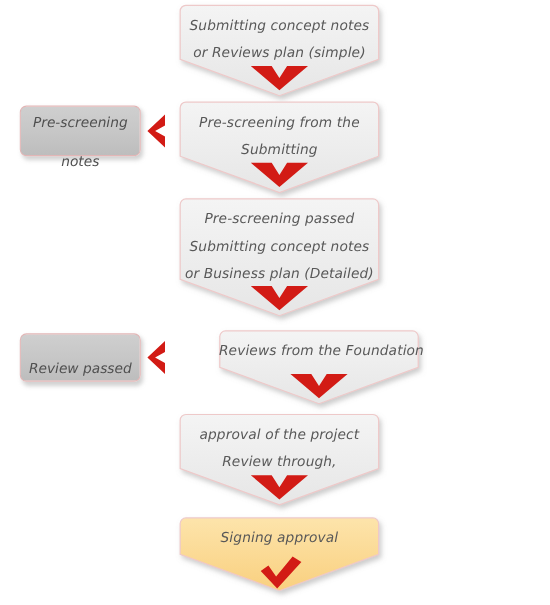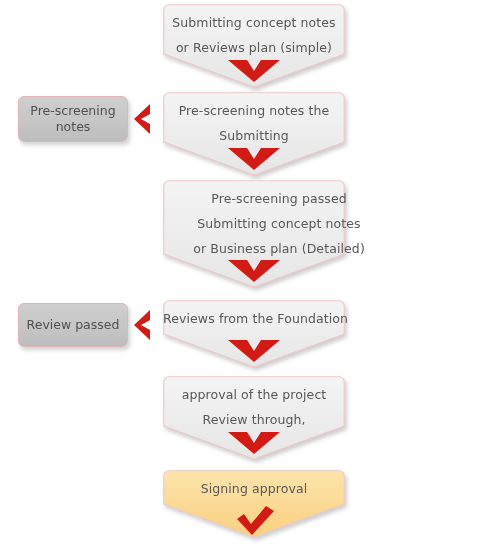--- a/index.html
+++ b/index.html
@@ -14,20 +14,21 @@
     overflow: hidden;
     font-family: "DejaVu Sans", sans-serif;
   }
 
   #flow-canvas {
     position: absolute;
     left: 0;
     top: 0;
     width: 500px;
     height: 550px;
+    font-style: italic;
   }
 
   
   .stage {
     position: absolute;
     left: 163px;
     width: 182px;
     box-sizing: border-box;
   }
 
@@ -74,21 +75,21 @@
     border-radius: 6px;
     box-shadow: 2px 3px 4px rgba(140,140,140,0.40);
     color: #4f4f4f;
     font-size: 12.5px;
     line-height: 16px;
     display: flex;
     align-items: center;
     justify-content: center;
     text-align: center;
   }
-  .side-box .sline { display: block; white-space: nowrap; }
+  .side-box .sline { display: block; white-space: nowrap; margin-top: 20px; }
 
   .side-arrow {
     position: absolute;
     z-index: 4;
   }
 </style>
 </head>
 <body>
 
 <div id="flow-canvas">
@@ -130,33 +131,33 @@
       <path d="M17,1 L17,11 L8,16 L17,21 L17,31 L1,16 Z" fill="#d21b15"></path>
     </svg>
   </div>
 
   <div class="stage" style="top:92px;">
     <div class="stage-shape" style="height:84px;">
       <svg class="stage-svg" width="182" height="84" viewBox="0 0 182 84">
         <path d="M6,0.8 H176 a5.2,5.2 0 0 1 5.2,5.2 V50 L91,83 L0.8,50 V6 A5.2,5.2 0 0 1 6,0.8 Z" fill="url(#g1)" stroke="#eec9c9" stroke-width="1.1" filter="url(#sh1)"></path>
       </svg>
       <div class="stage-text">
-        <span class="tline">Pre-screening notes the</span>
+        <span class="tline">Pre-screening from the</span>
         <span class="tline">Submitting</span>
       </div>
       <div class="stage-glyph" style="top:54px;">
         <svg width="56" height="26" viewBox="0 0 56 26">
           <path d="M2,2 H21 L28,13 L35,2 H54 L28,24 Z" fill="#d21b15"></path>
         </svg>
       </div>
     </div>
   </div>
 
   <div class="stage" style="top:180px;">
-    <div class="stage-shape" style="height:108px;padding-left:25px;">
+    <div class="stage-shape" style="height:108px;">
       <svg class="stage-svg" width="182" height="108" viewBox="0 0 182 108">
         <path d="M6,0.8 H176 a5.2,5.2 0 0 1 5.2,5.2 V74 L91,107 L0.8,74 V6 A5.2,5.2 0 0 1 6,0.8 Z" fill="url(#g1)" stroke="#eec9c9" stroke-width="1.1" filter="url(#sh1)"></path>
       </svg>
       <div class="stage-text">
         <span class="tline">Pre-screening passed</span>
         <span class="tline">Submitting concept notes</span>
         <span class="tline">or Business plan (Detailed)</span>
       </div>
       <div class="stage-glyph" style="top:78px;">
         <svg width="56" height="26" viewBox="0 0 56 26">
@@ -170,21 +171,21 @@
     <span>
       <span class="sline">Review passed</span>
     </span>
   </div>
   <div class="side-arrow" style="left:133px; top:309px;">
     <svg width="20" height="32" viewBox="0 0 20 32">
       <path d="M17,1 L17,11 L8,16 L17,21 L17,31 L1,16 Z" fill="#d21b15"></path>
     </svg>
   </div>
 
-  <div class="stage" style="top:300px;">
+  <div class="stage" style="top:300px;margin-left:36px;">
     <div class="stage-shape" style="height:68px;">
       <svg class="stage-svg" width="182" height="68" viewBox="0 0 182 68">
         <path d="M6,0.8 H176 a5.2,5.2 0 0 1 5.2,5.2 V34 L91,67 L0.8,34 V6 A5.2,5.2 0 0 1 6,0.8 Z" fill="url(#g1)" stroke="#eec9c9" stroke-width="1.1" filter="url(#sh1)"></path>
       </svg>
       <div class="stage-text">
         <span class="tline">Reviews from the Foundation</span>
       </div>
       <div class="stage-glyph" style="top:38px;">
         <svg width="56" height="26" viewBox="0 0 56 26">
           <path d="M2,2 H21 L28,13 L35,2 H54 L28,24 Z" fill="#d21b15"></path>

